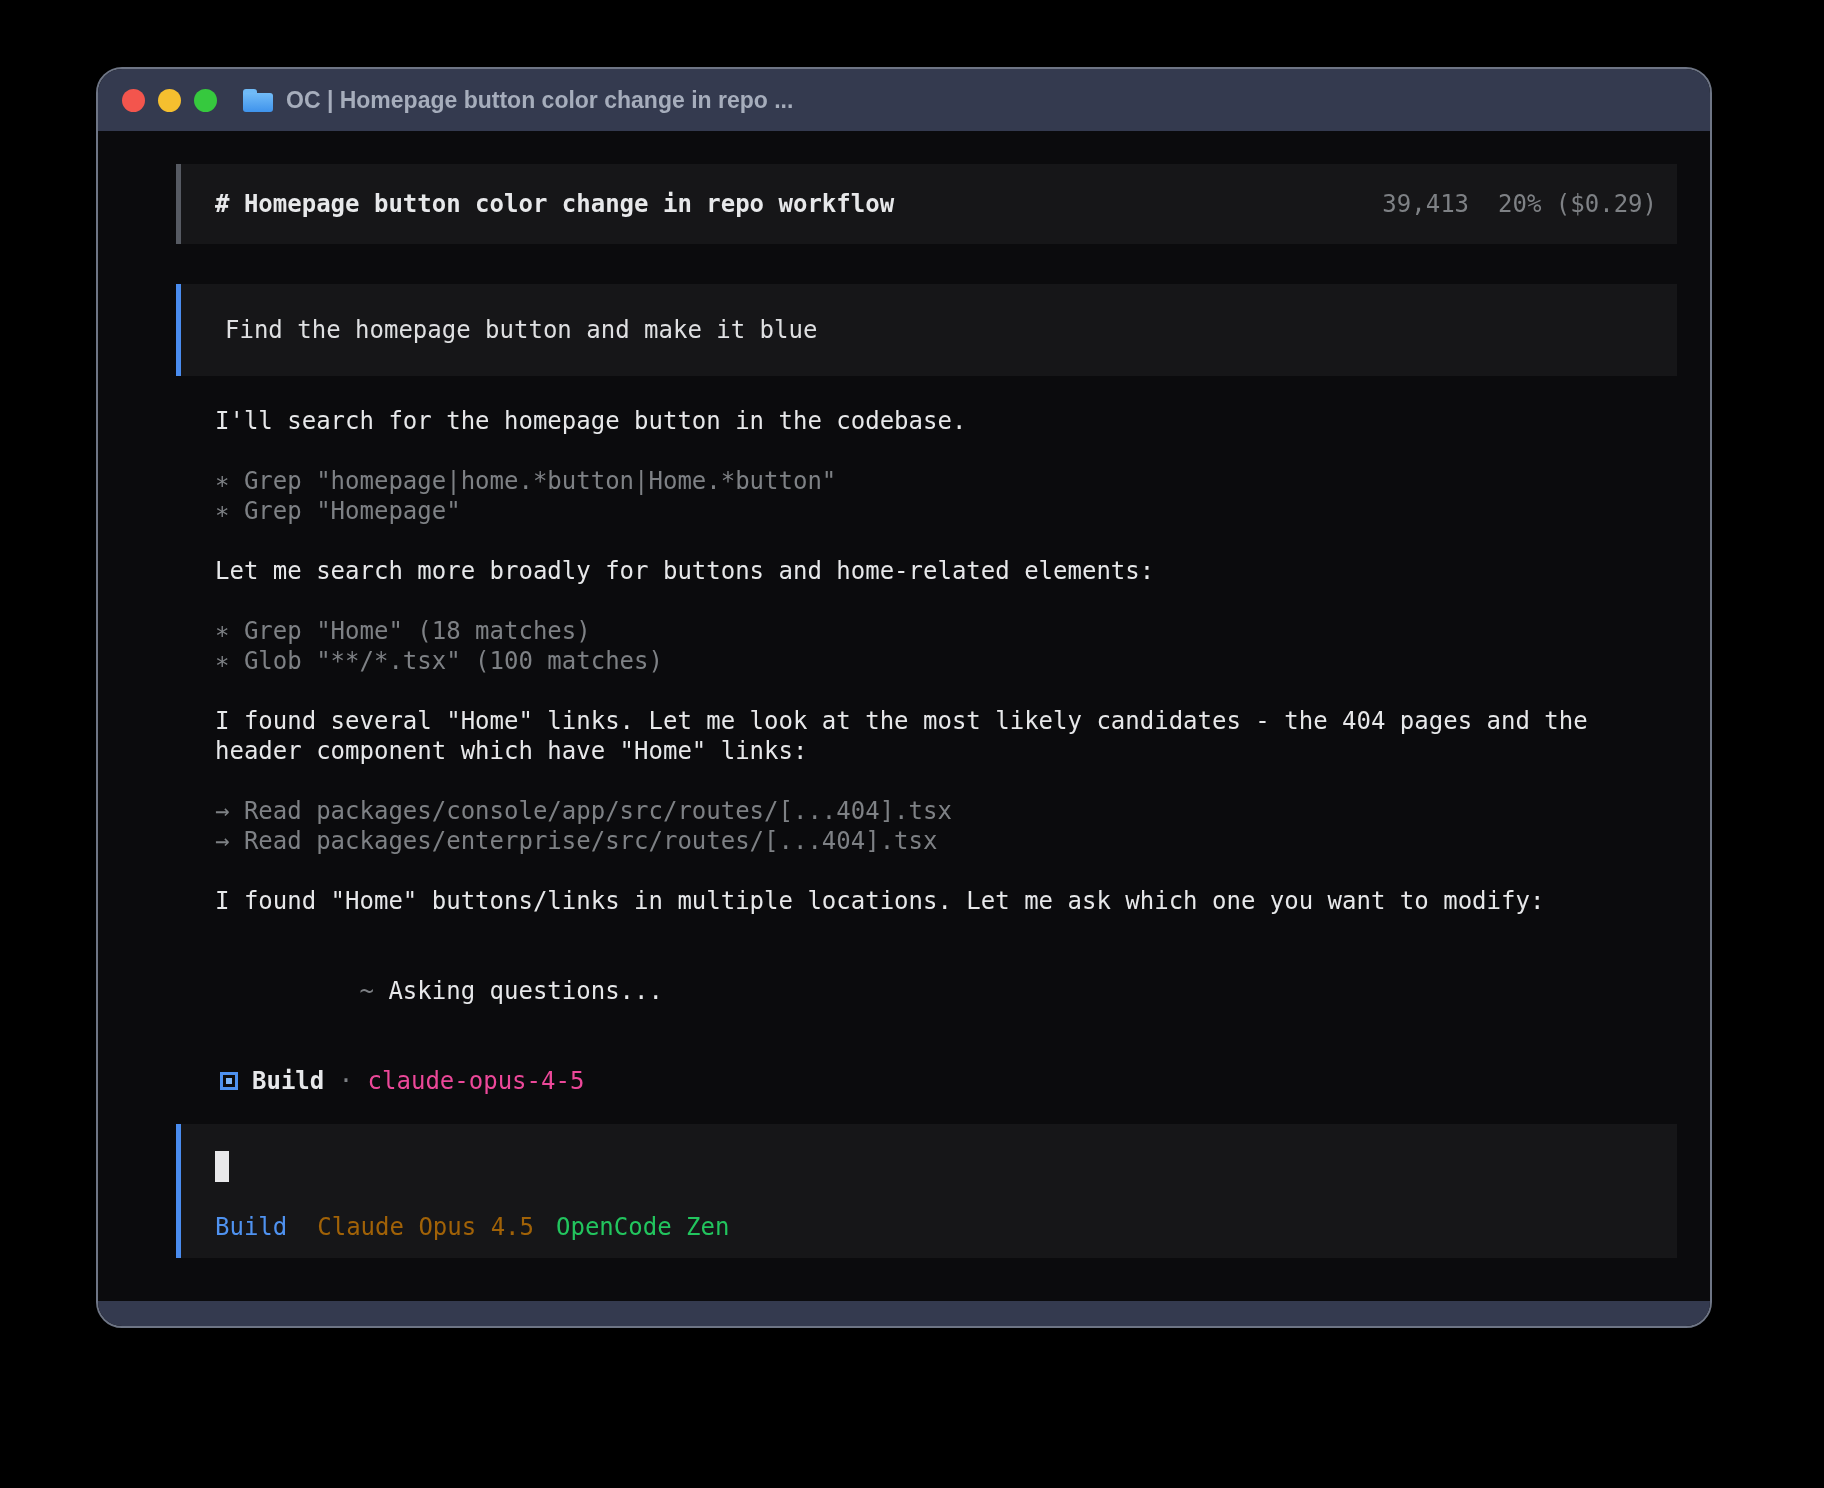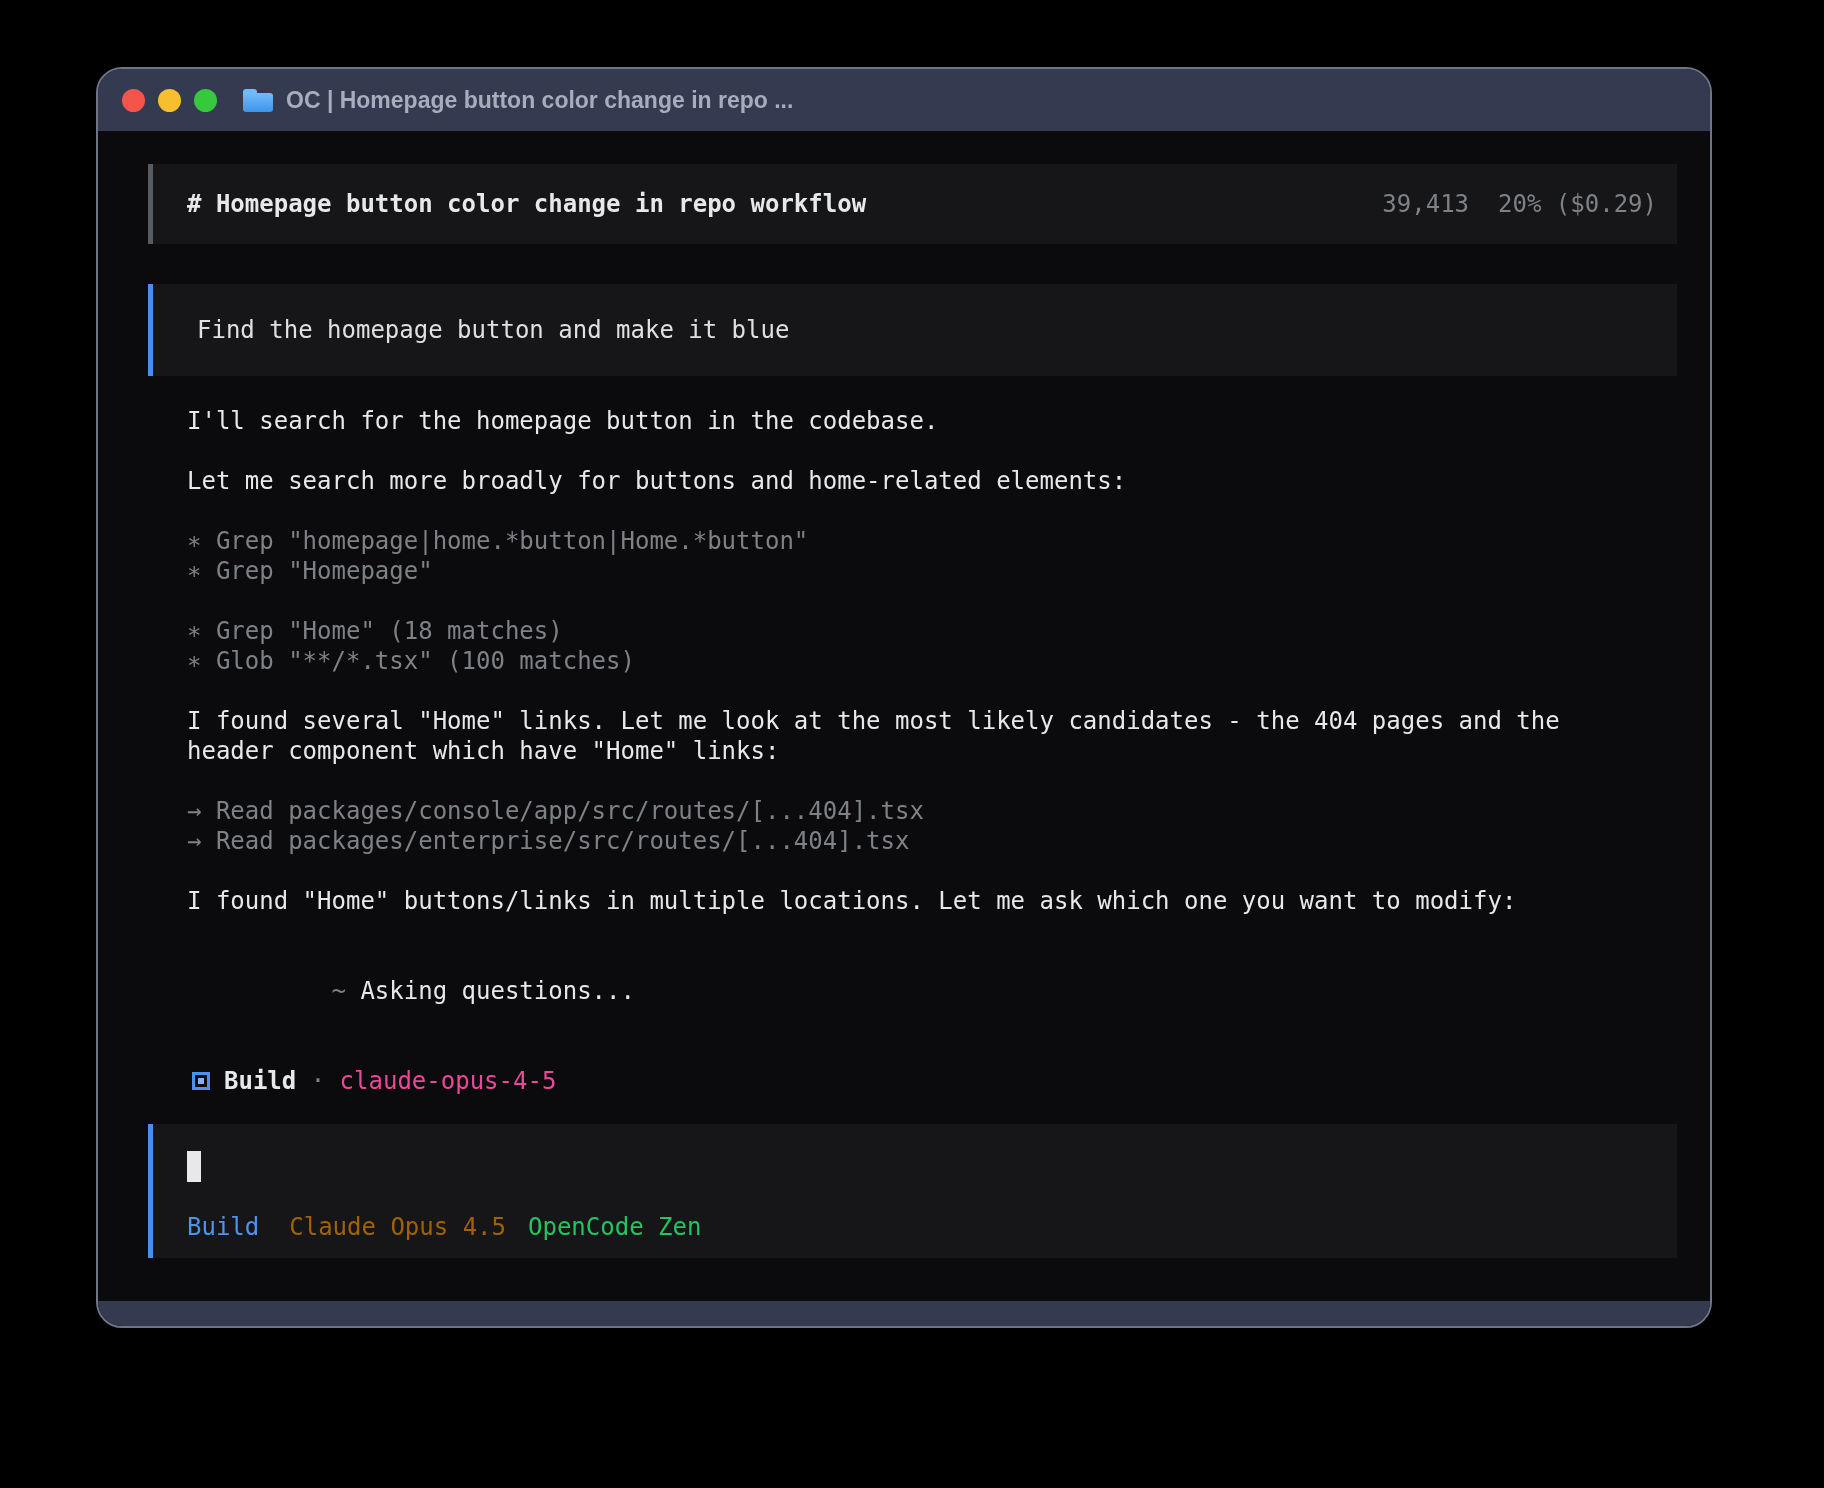--- a/index.html
+++ b/index.html
@@ -48,20 +48,21 @@
     color: #a6adbc;
     white-space: nowrap;
   }
   
   .content {
     flex: 1;
     padding: 33px 33px 0 50px;
     font-size: 24px;
     color: #e7e8ea;
     overflow: hidden;
+    margin-left: 28px;
   }
   .block { background: #161618; border-left: 5px solid #565a62; }
   .session-header {
     height: 80px;
     display: flex; align-items: center; justify-content: space-between;
     padding: 0 20px 0 34px;
   }
   .session-title { font-weight: bold; white-space: pre; }
   .session-stats { display: flex; gap: 29px; color: #7e8185; white-space: pre; }
   .user-block {
@@ -134,26 +135,26 @@
       <span>Find the homepage button and make it blue</span>
     </div>
 
     <div class="messages">
 
       <div class="para">
         <div class="line">I'll search for the homepage button in the codebase.</div>
       </div>
 
       <div class="para">
-        <div class="line">Let me search more broadly for buttons and home-related elements:</div>
-      </div>
-
-      <div class="para">
         <div class="line dim">∗ Grep "homepage|home.*button|Home.*button"</div>
         <div class="line dim">∗ Grep "Homepage"</div>
+      </div>
+
+      <div class="para">
+        <div class="line">Let me search more broadly for buttons and home-related elements:</div>
       </div>
 
       <div class="para">
         <div class="line dim">∗ Grep "Home" (18 matches)</div>
         <div class="line dim">∗ Glob "**/*.tsx" (100 matches)</div>
       </div>
 
       <div class="para">
         <div class="line">I found several "Home" links. Let me look at the most likely candidates - the 404 pages and the</div>
         <div class="line">header component which have "Home" links:</div>

